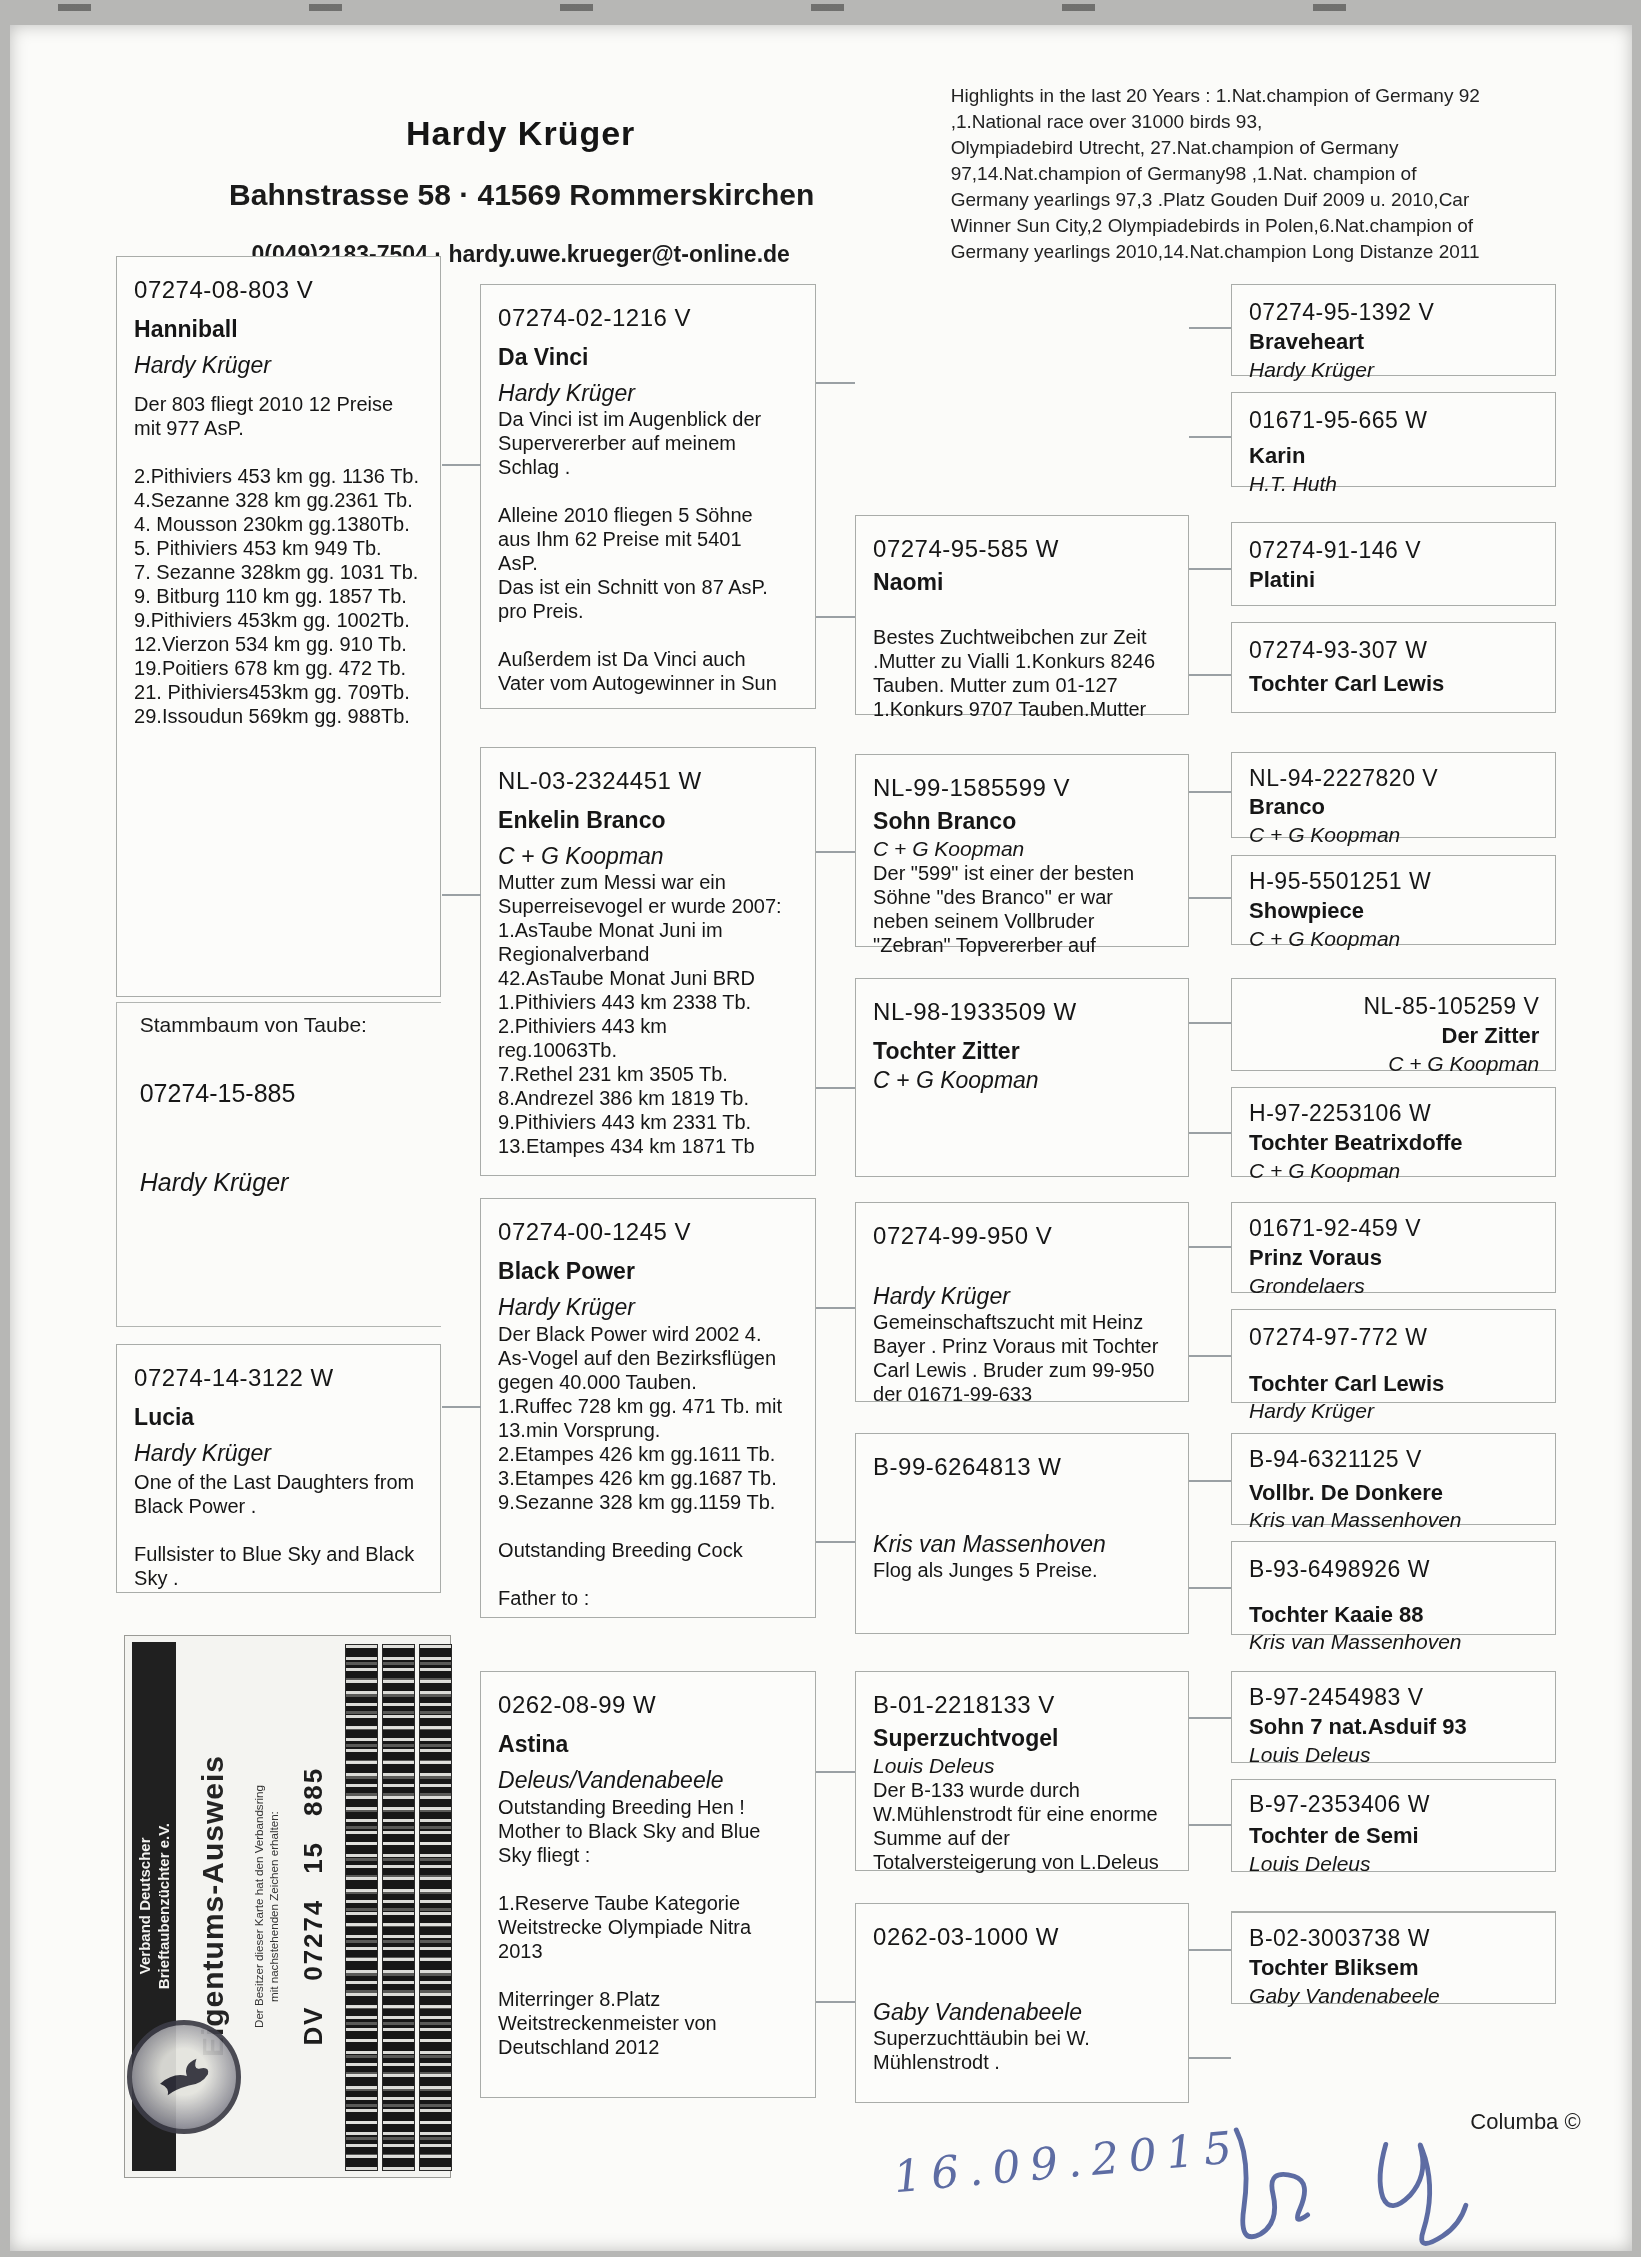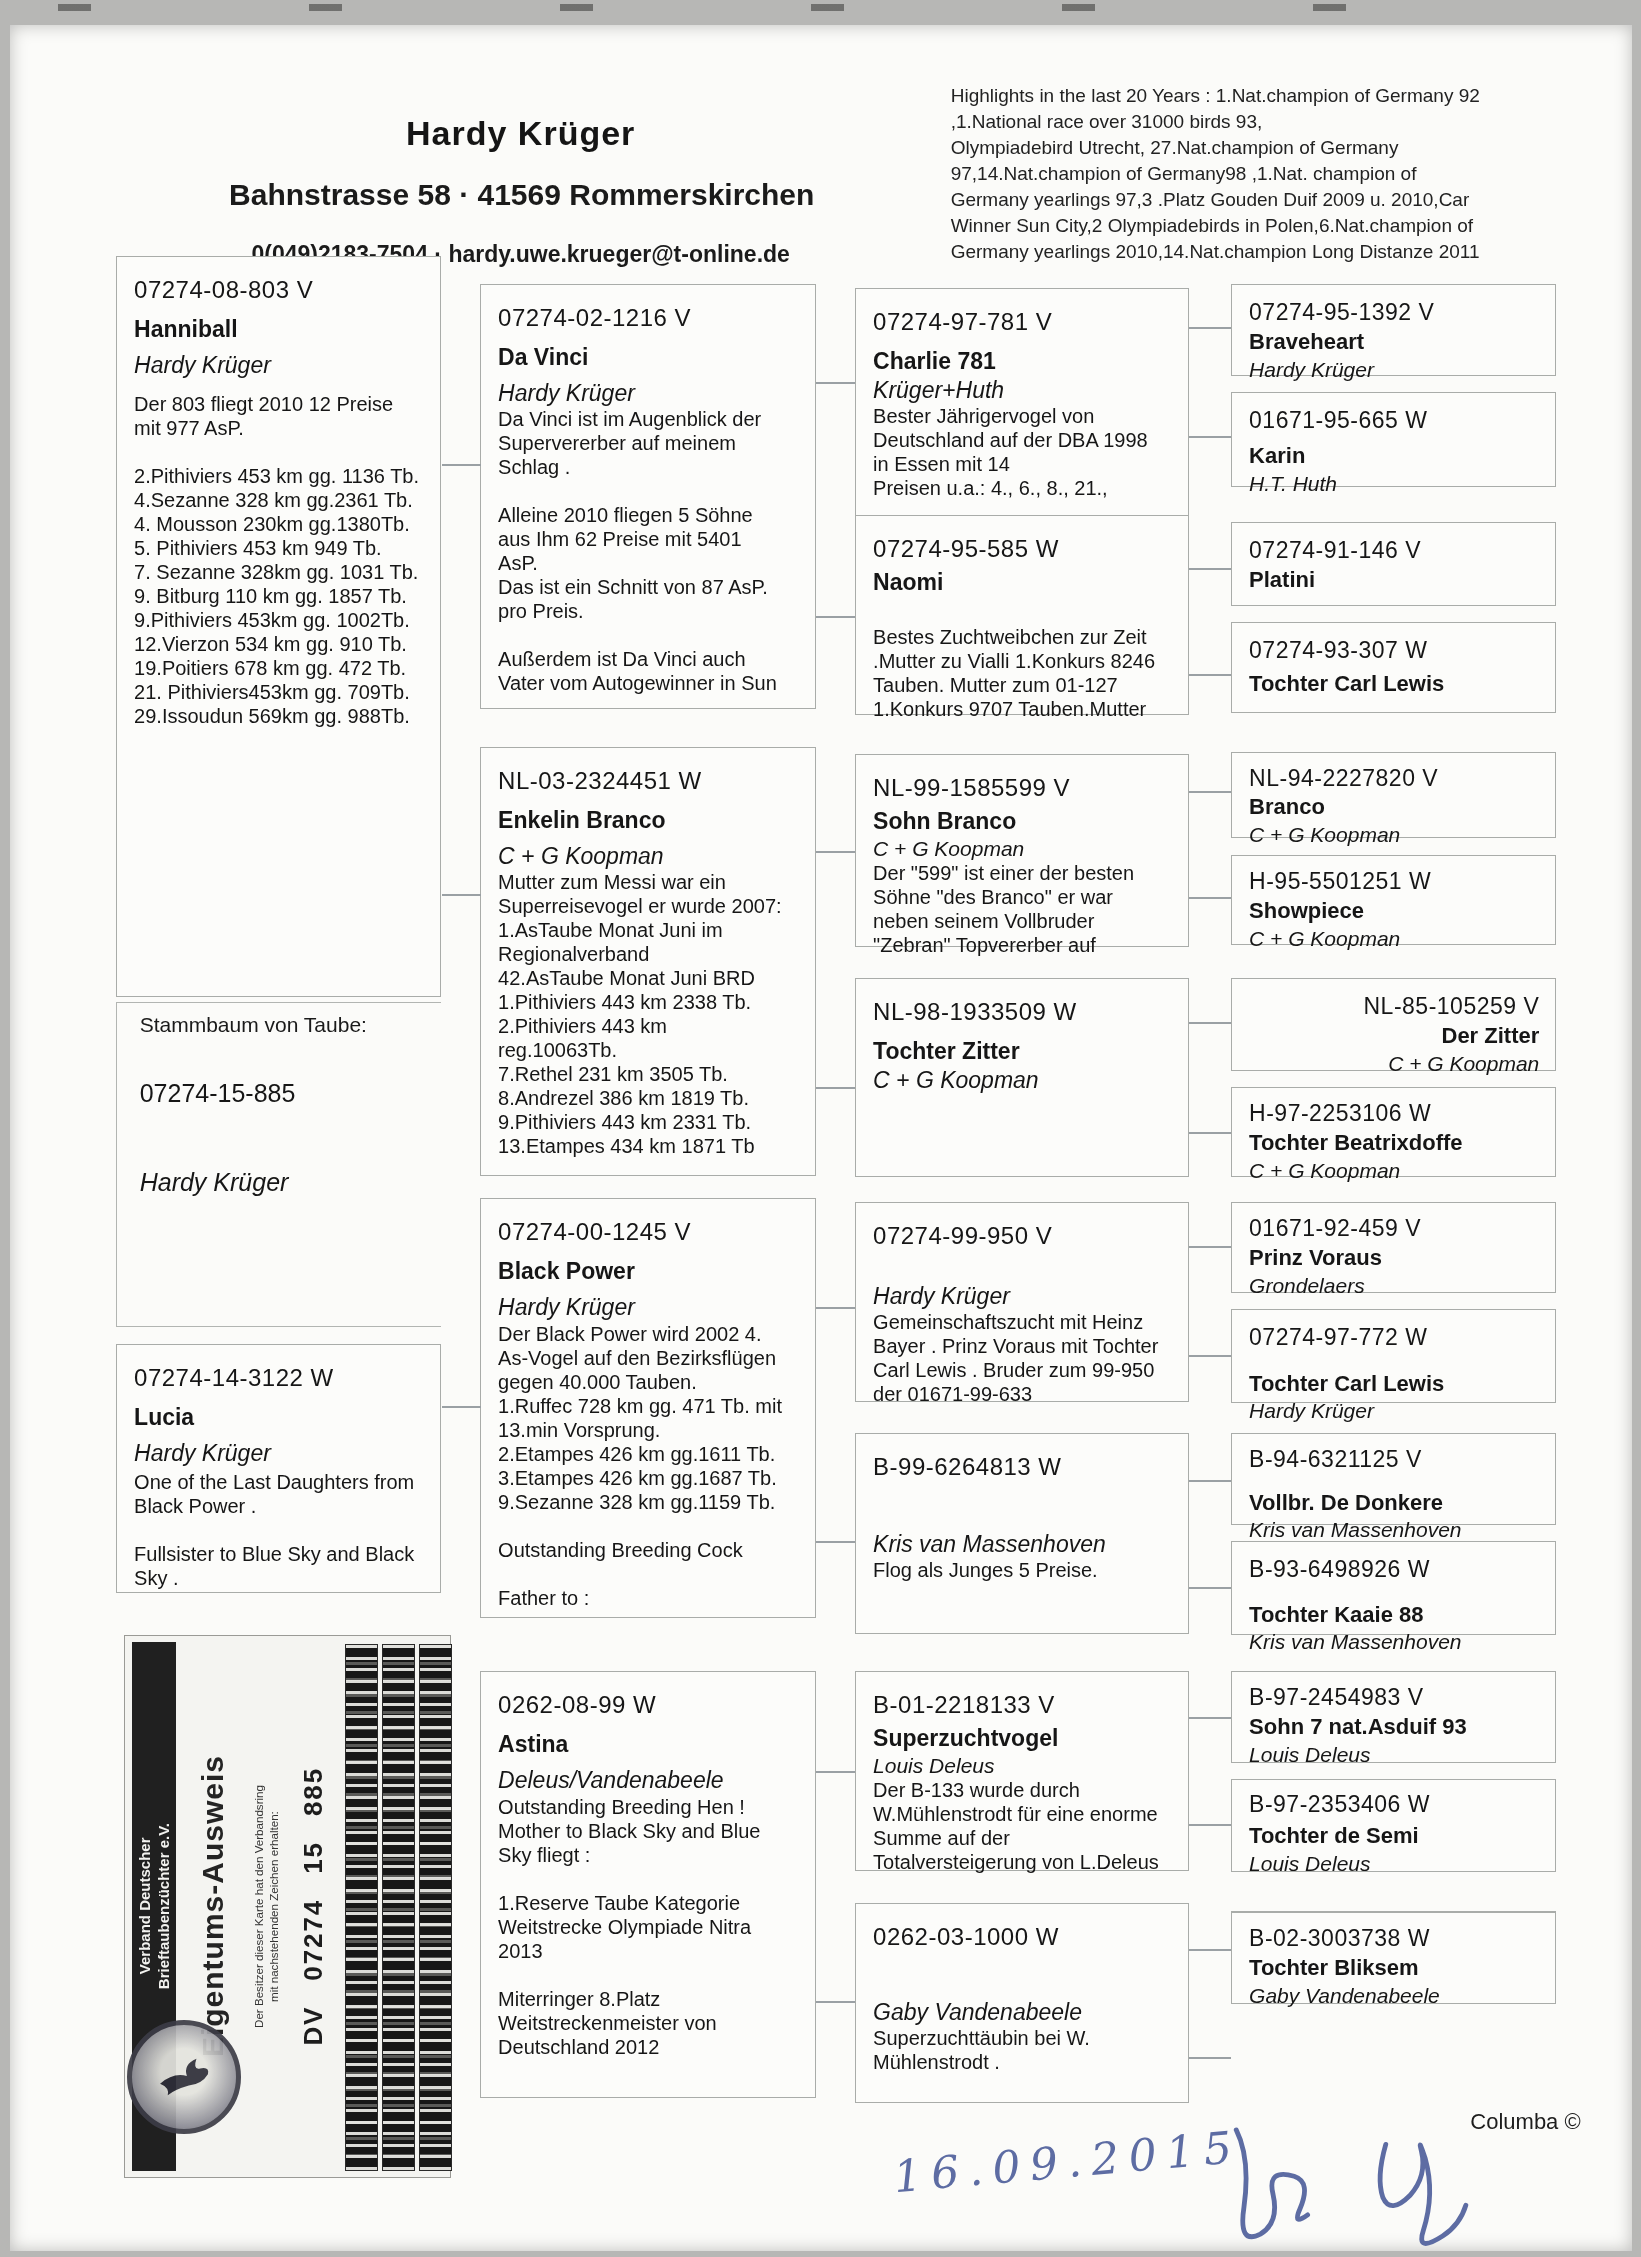--- a/index.html
+++ b/index.html
@@ -220,29 +220,20 @@
 
 1.Reserve Taube Kategorie
 Weitstrecke Olympiade Nitra
 2013
 
 Miterringer  8.Platz
 Weitstreckenmeister von
 Deutschland 2012</div>
   </div>
 
-  <div class="pbox" style="left:845px;top:263px;width:334px;height:239px;">
-    <div class="ring">07274-97-781 V</div>
-    <div class="bname" style="margin-bottom:1.9px;">Charlie 781</div>
-    <div class="breeder" style="margin-bottom:0;">Krüger+Huth</div>
-    <div class="bbody">Bester Jährigervogel von
-Deutschland auf der DBA 1998
-in Essen mit 14
-Preisen u.a.: 4., 6., 8., 21.,</div>
-  </div>
 
   <div class="pbox" style="left:845px;top:490px;width:334px;height:200px;">
     <div class="ring" style="margin-bottom:5.8px;">07274-95-585 W</div>
     <div class="bname">Naomi</div>
     <div class="bbody" style="margin-top:29px;">Bestes Zuchtweibchen zur Zeit
 .Mutter zu Vialli 1.Konkurs 8246
 Tauben. Mutter zum 01-127
 1.Konkurs 9707 Tauben.Mutter</div>
   </div>
 
@@ -336,21 +327,21 @@
     <div class="ring" style="margin-bottom:3.9px;">01671-92-459 V</div>
     <div class="bname">Prinz Voraus</div>
     <div class="breeder">Grondelaers</div>
   </div>
   <div class="pbox small" style="left:1221px;top:1284px;width:325px;height:94px;padding-top:13.5px;">
     <div class="ring" style="margin-bottom:20px;">07274-97-772 W</div>
     <div class="bname">Tochter Carl Lewis</div>
     <div class="breeder">Hardy Krüger</div>
   </div>
   <div class="pbox small" style="left:1221px;top:1408px;width:325px;height:92px;padding-top:11.6px;">
-    <div class="ring" style="margin-bottom:17px;">B-94-6321125 V</div>
+    <div class="ring" style="margin-bottom:7px;">B-94-6321125 V</div>
     <div class="bname">Vollbr.  De Donkere</div>
     <div class="breeder">Kris van Massenhoven</div>
   </div>
   <div class="pbox small" style="left:1221px;top:1516px;width:325px;height:94px;padding-top:13.5px;">
     <div class="ring" style="margin-bottom:19px;">B-93-6498926 W</div>
     <div class="bname">Tochter Kaaie 88</div>
     <div class="breeder">Kris van Massenhoven</div>
   </div>
   <div class="pbox small" style="left:1221px;top:1646px;width:325px;height:92px;padding-top:11.6px;">
     <div class="ring" style="margin-bottom:3.9px;">B-97-2454983 V</div>

